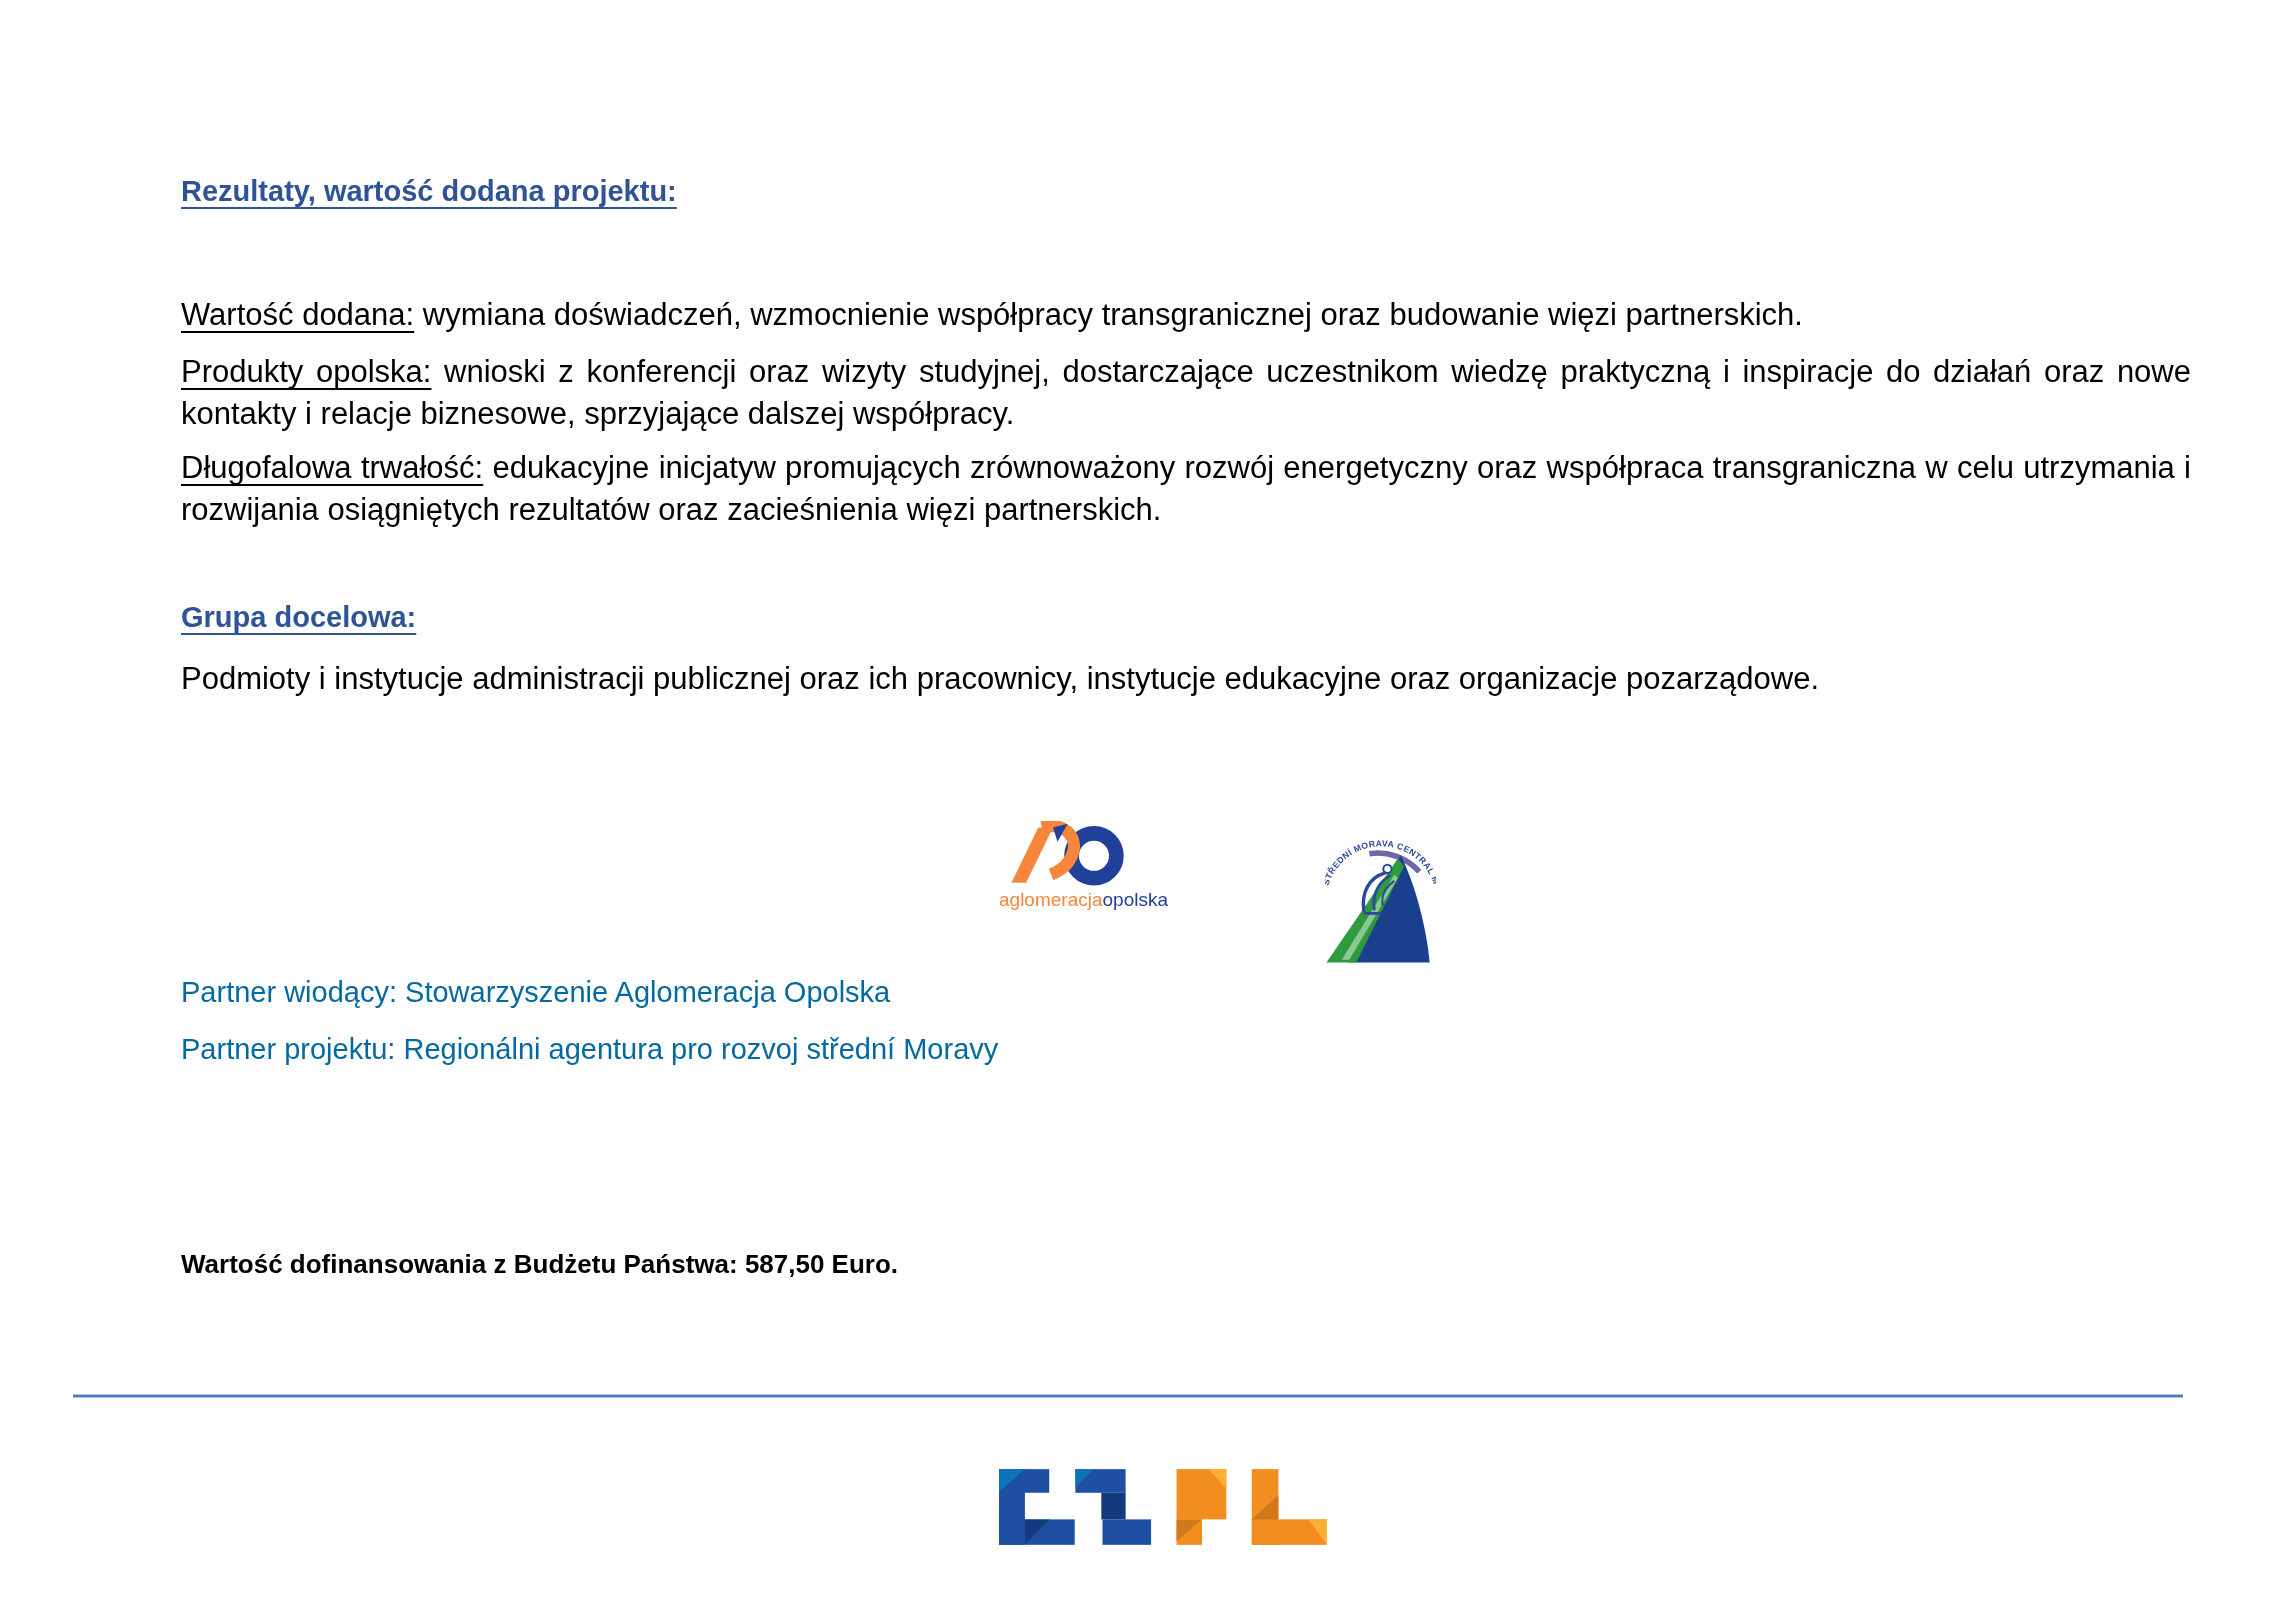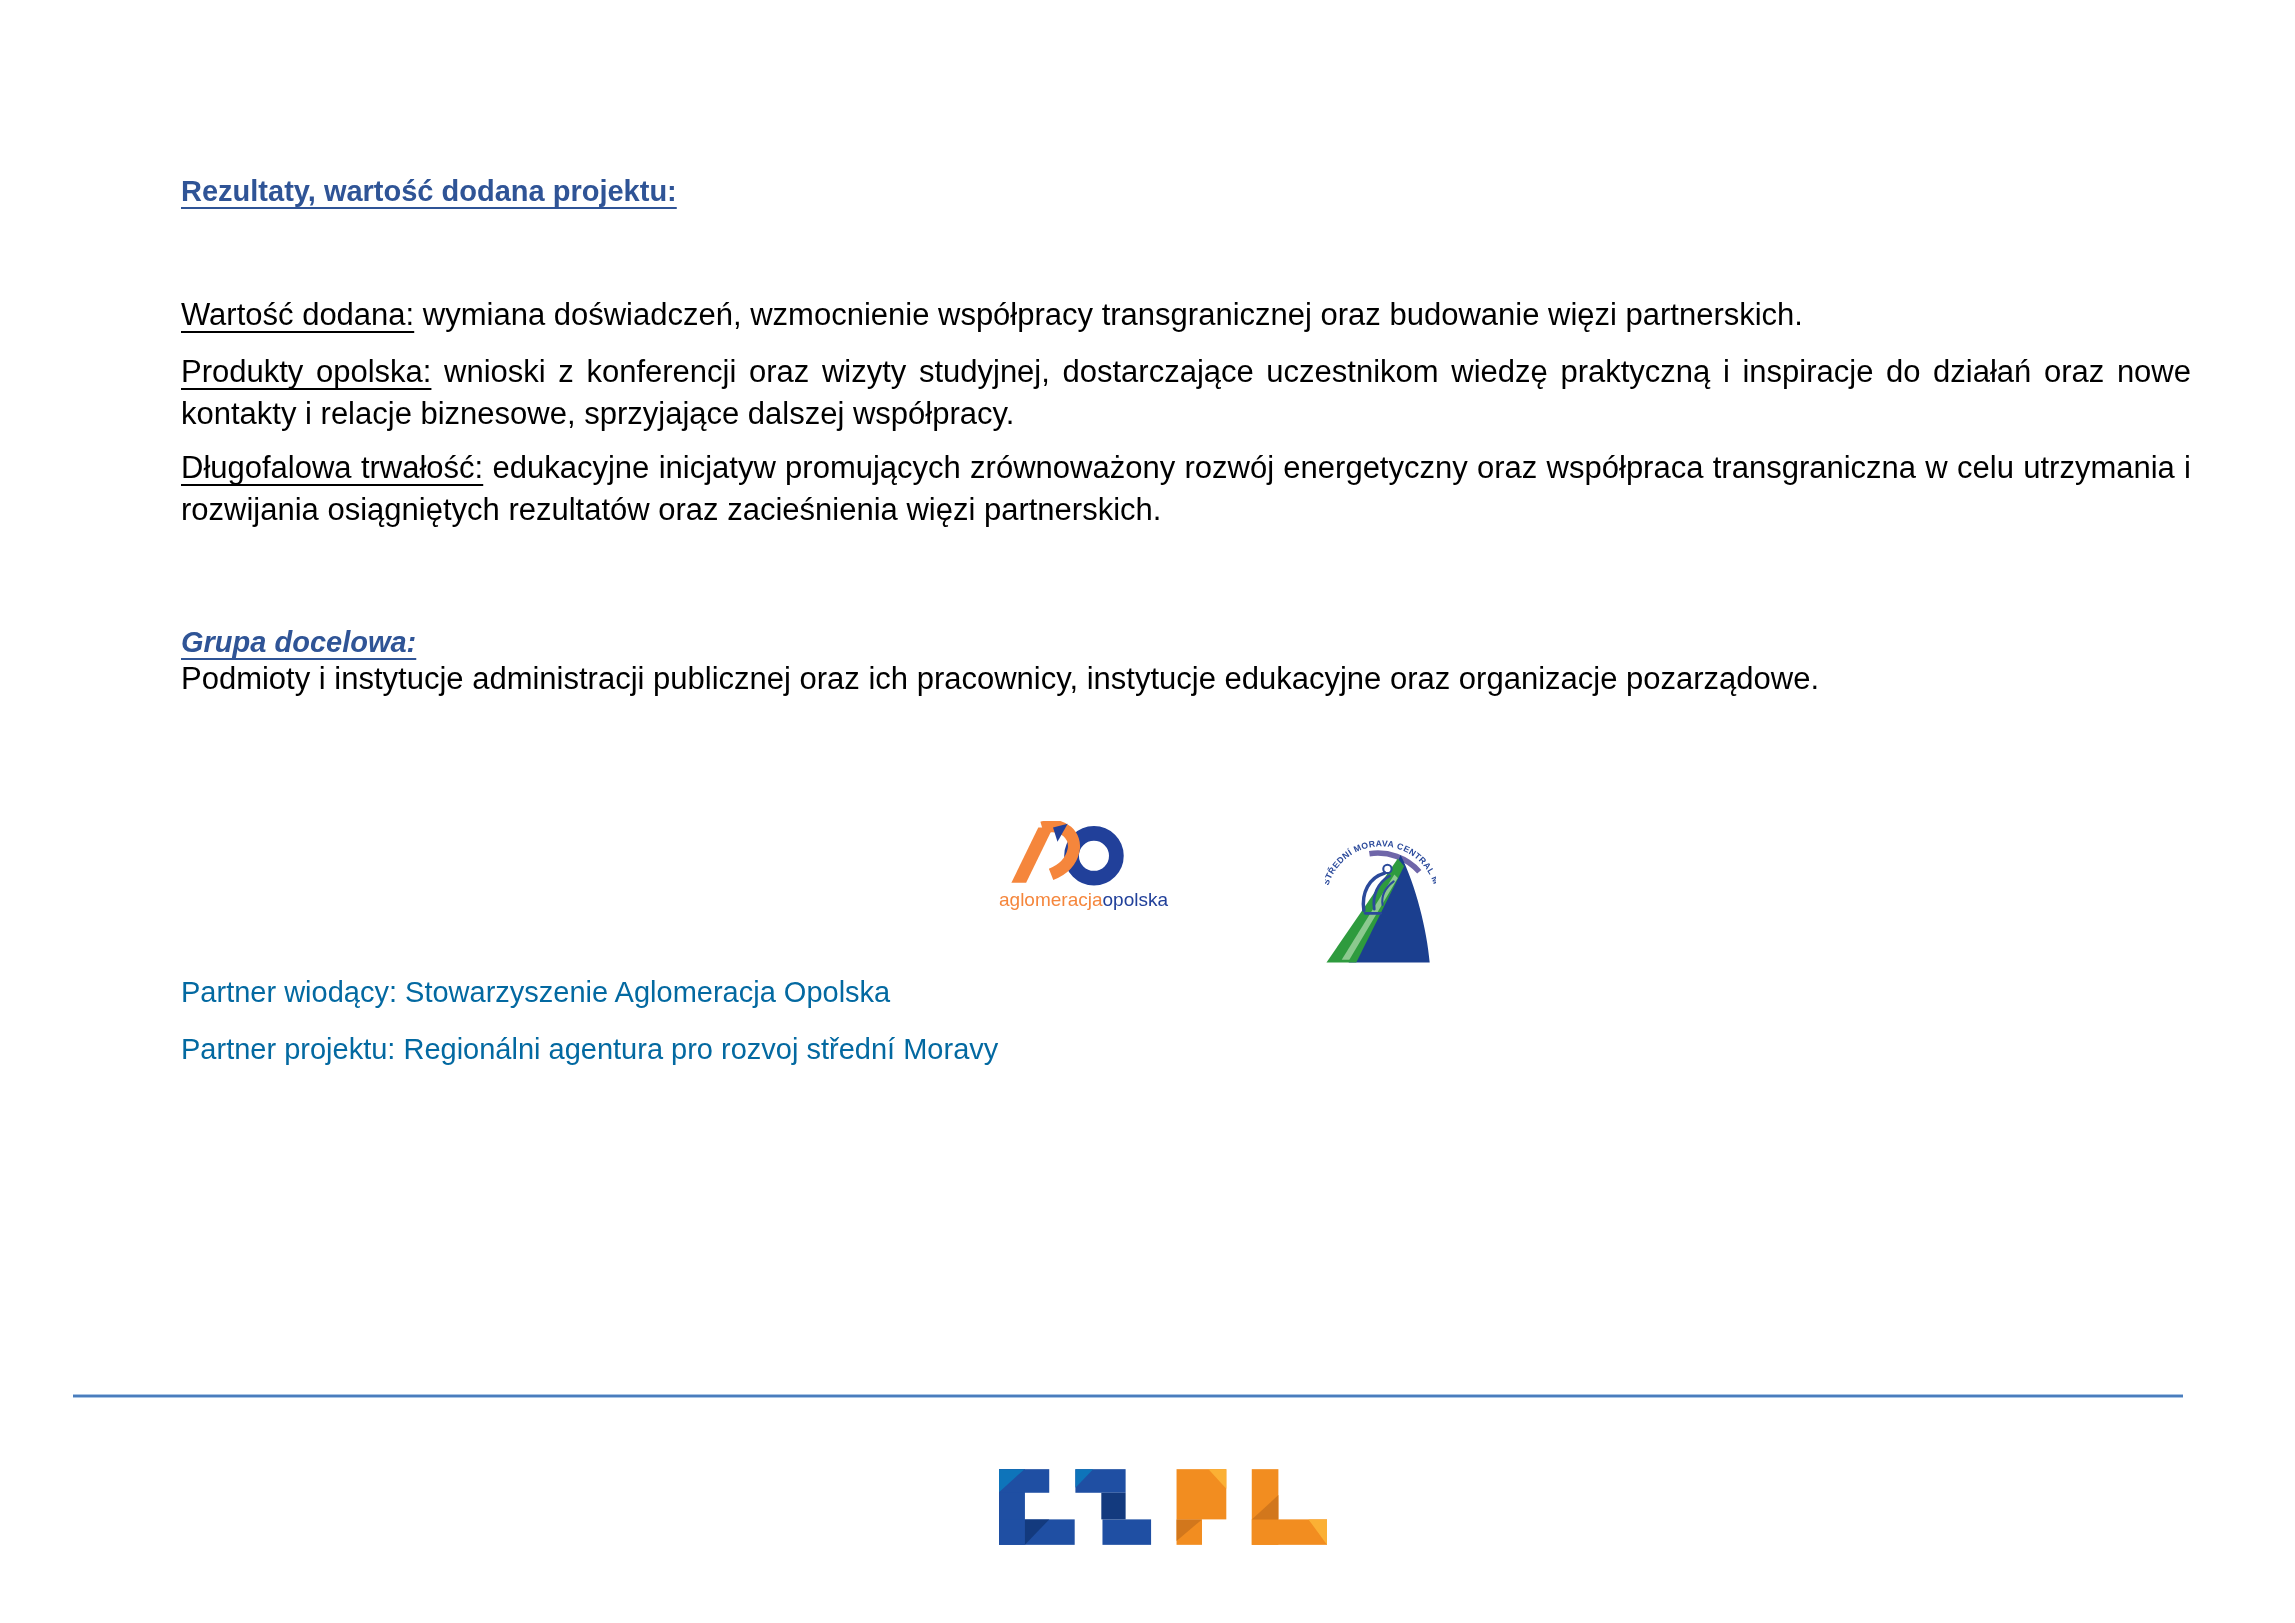--- a/index.html
+++ b/index.html
@@ -80,21 +80,21 @@
   </div>
 
   <div class="abs body-text text-block just" style="top:351px;">
     <span class="lead-underline">Produkty opolska:</span><span> wnioski z konferencji oraz wizyty studyjnej, dostarczające uczestnikom wiedzę praktyczną i inspiracje do działań oraz nowe kontakty i relacje biznesowe, sprzyjające dalszej współpracy.</span>
   </div>
 
   <div class="abs body-text text-block just" style="top:447px;">
     <span class="lead-underline">Długofalowa trwałość:</span><span> edukacyjne inicjatyw promujących zrównoważony rozwój energetyczny oraz współpraca transgraniczna w celu utrzymania i rozwijania osiągniętych rezultatów oraz zacieśnienia więzi partnerskich.</span>
   </div>
 
-  <div class="abs h-blue" style="left:137px; top:626px;font-style:italic;">Grupa docelowa:</div>
+  <div class="abs h-blue" style="left:137px; top:601px;">Grupa docelowa:</div>
 
   <div class="abs body-text text-block" style="top:658px;">Podmioty i instytucje administracji publicznej oraz ich pracownicy, instytucje edukacyjne oraz organizacje pozarządowe.</div>
 
   <div class="abs" style="left:961px; top:821px;">
     <svg width="128" height="67" viewBox="0 0 200 104">
       <g stroke="#21409A">
         <circle cx="139" cy="54" r="35" fill="none" stroke-width="23"></circle>
       </g>
       <g stroke="#F5863C">
         <path d="M 58,10 C 92,0 112,24 107,46 C 103,64 90,76 72,83" fill="none" stroke-width="19"></path>
@@ -142,20 +142,21 @@
       </g>
     </svg>
   </div>
 
   <div class="abs partner-line" style="left:137px; top:976px;">Partner wiodący: Stowarzyszenie Aglomeracja Opolska</div>
 
   <div class="abs partner-line" style="left:137px; top:1033px;">Partner projektu: Regionálni agentura pro rozvoj střední Moravy</div>
 
 
 
+  <div class="abs fin-line" style="left:137px; top:1249px;">Wartość dofinansowania z Budżetu Państwa: 587,50 Euro.</div>
 
   <div class="abs rule"></div>
 
   <div class="abs" style="left:955px; top:1469px;">
     <svg width="328" height="76" viewBox="0 0 1417 327">
 
       <g fill="#1F4FA3">
         <rect x="0" y="0" width="112" height="327"></rect>
         <rect x="0" y="0" width="217" height="102"></rect>
         <rect x="0" y="217" width="327" height="110"></rect>

